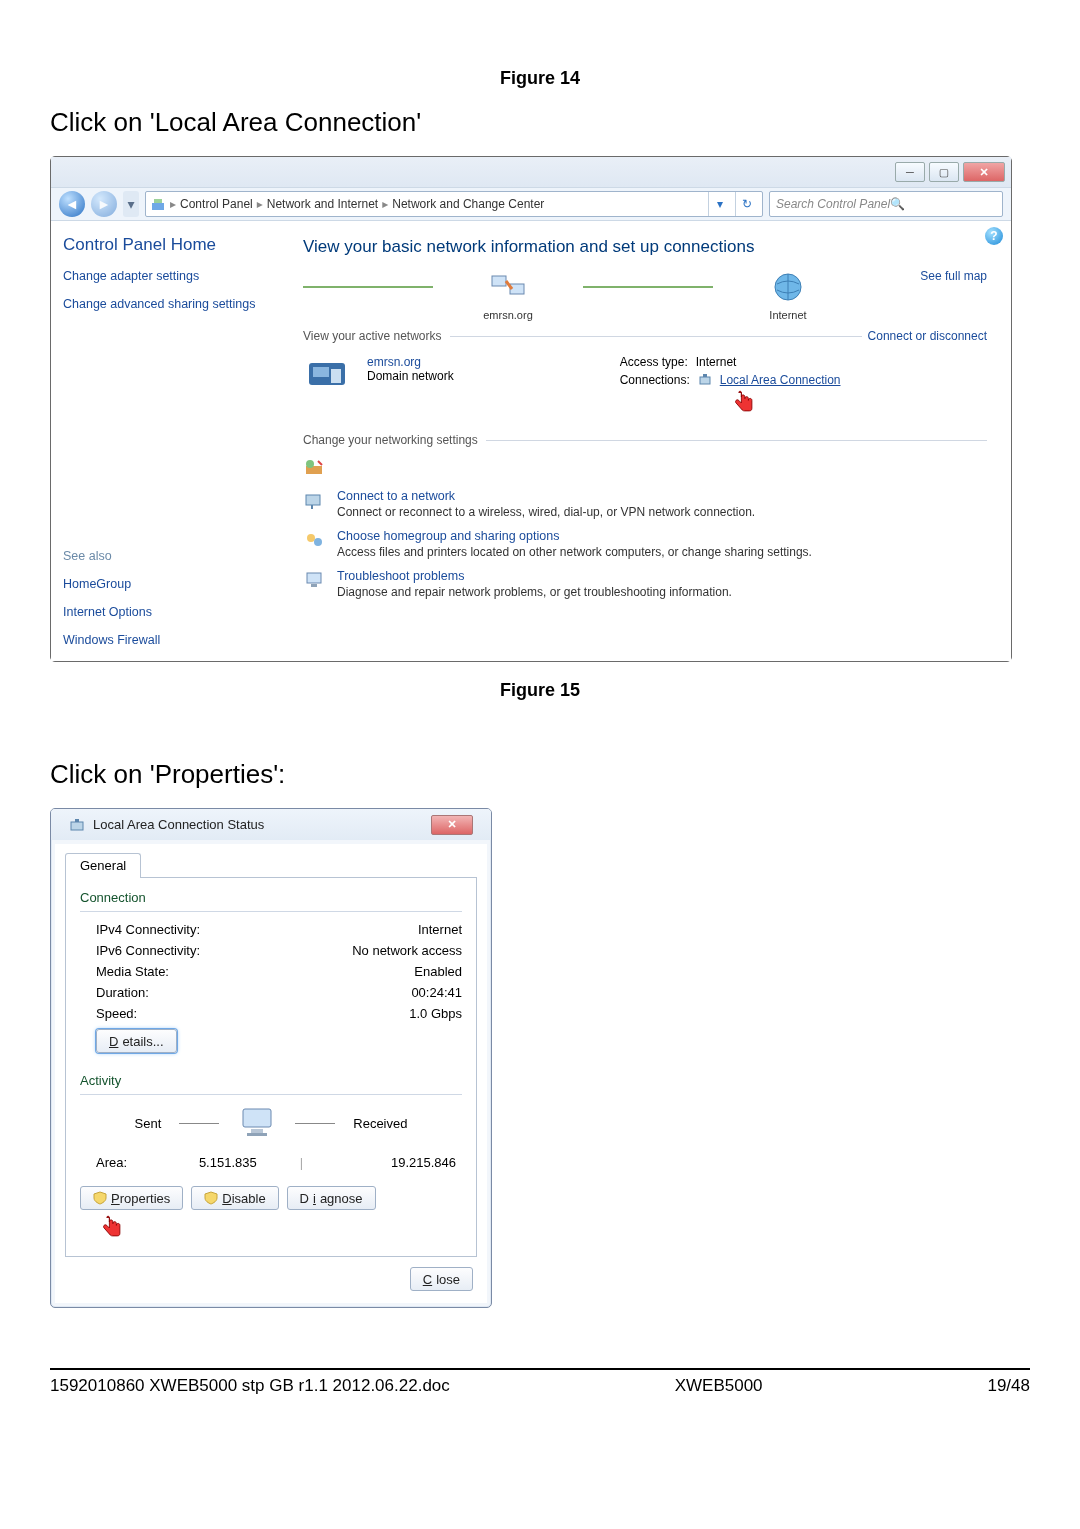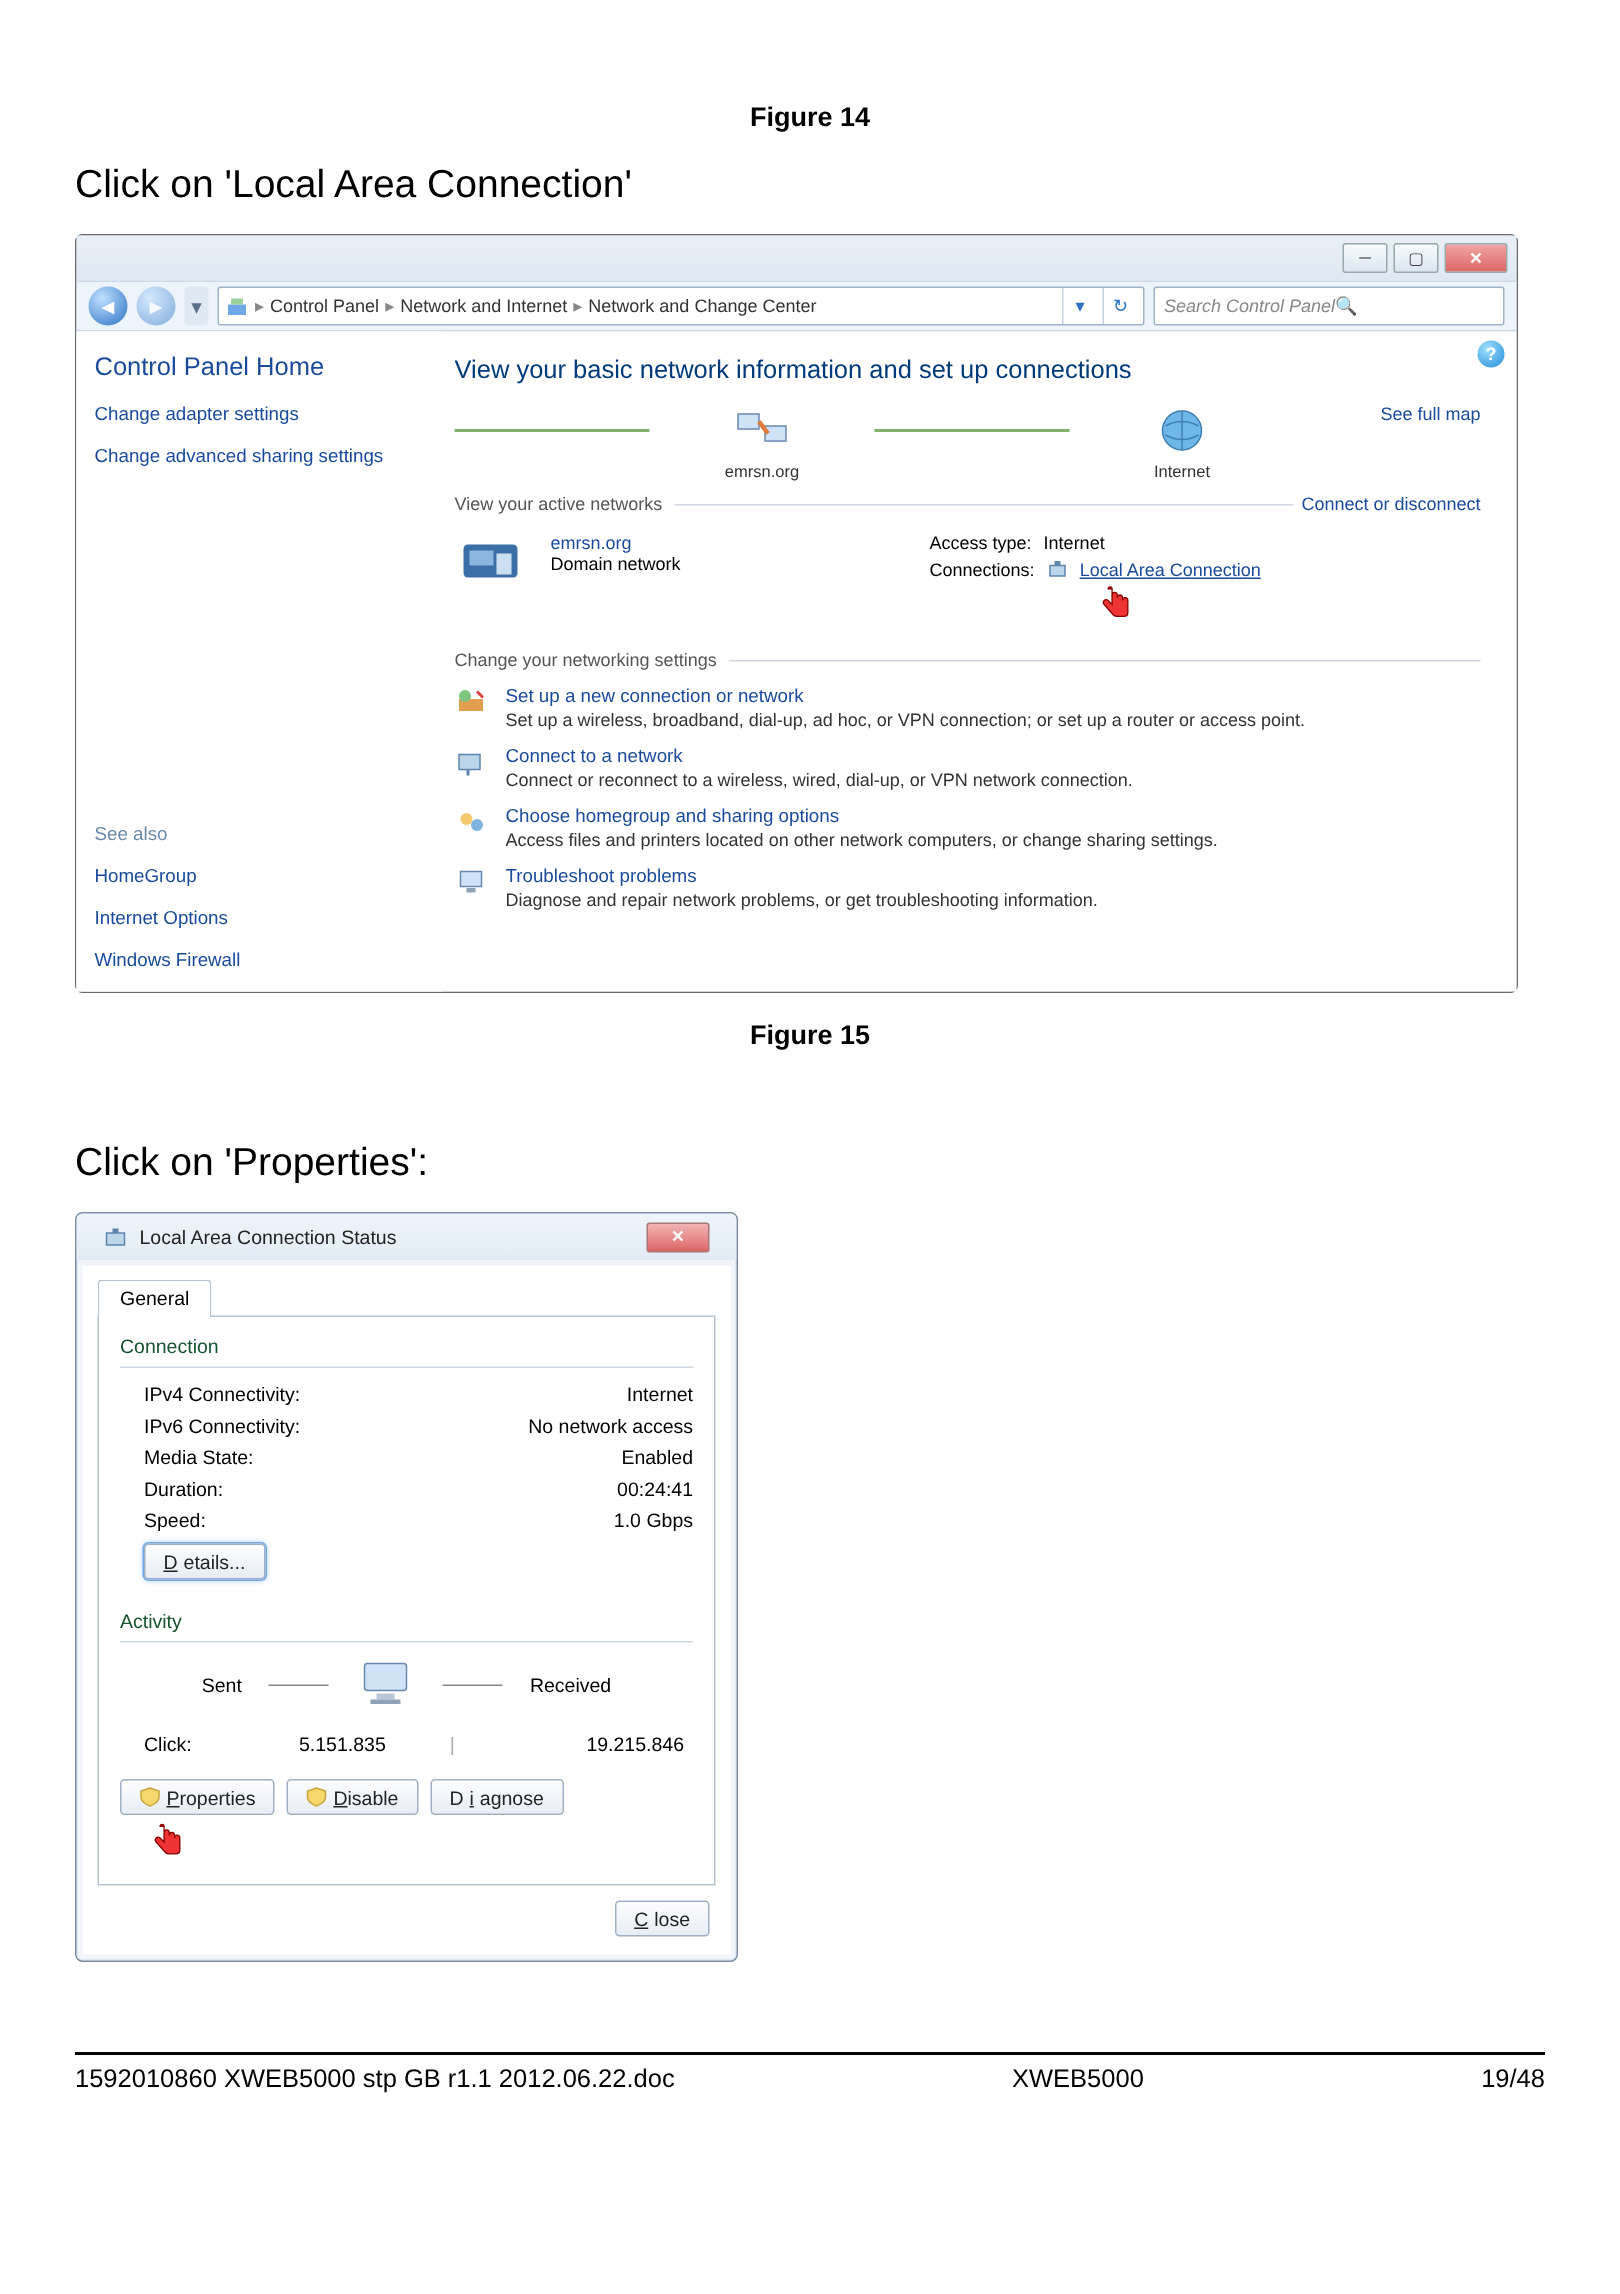--- a/index.html
+++ b/index.html
@@ -241,24 +241,20 @@
 
       <div class="tasklist">
         <div class="task">
           <span class="tico">
               <svg width="22" height="22">
                 <rect x="3" y="9" width="16" height="8" fill="#e0a050"></rect>
                 <circle cx="7" cy="7" r="4" fill="#7fc47f"></circle>
                 <path d="M15 4l4 4" stroke="#d44" stroke-width="2"></path>
               </svg>
             </span>
-          <div>
-              <div class="ttitle">Set up a new connection or network</div>
-               <div class="tdesc">Set up a wireless, broadband, dial-up, ad hoc, or VPN connection; or set up a router or access point.</div>
-            </div>
         </div>
         <div class="task">
           <span class="tico">
               <svg width="22" height="22">
                 <rect x="3" y="6" width="14" height="10" fill="#bcd5e8" stroke="#5d86ad"></rect>
                 <path d="M9 16 v4" stroke="#5d86ad" stroke-width="2"></path>
               </svg>
             </span>
           <div>
               <div class="ttitle">Connect to a network</div>
@@ -347,21 +343,21 @@
           <svg width="40" height="36">
               <rect x="6" y="4" width="28" height="18" rx="2" fill="#cfe3f7" stroke="#6a89b0"></rect>
               <rect x="14" y="24" width="12" height="4" fill="#b8c6d6"></rect>
               <rect x="10" y="28" width="20" height="3" fill="#8fa3b8"></rect>
             </svg>
         </span>
         <span class="actline"></span>
         <span>Received</span>
       </div>
       <div class="bytesrow">
-        <span>Click:</span>
+        <span>Area:</span>
         <span style="width:100px;text-align:right">5.151.835</span>
         <span style="width:30px;text-align:center;color:#aaa">|</span>
         <span style="width:110px;text-align:right">19.215.846</span>
       </div>
 
       <div style="display:flex;gap:8px;">
         <button class="btnwin">
           <svg width="14" height="14">
               <path d="M7 1 L13 3 V7 C13 11 7 13 7 13 C7 13 1 11 1 7 V3 Z" fill="#f5d76b" stroke="#c7a43a"></path>
             </svg>

